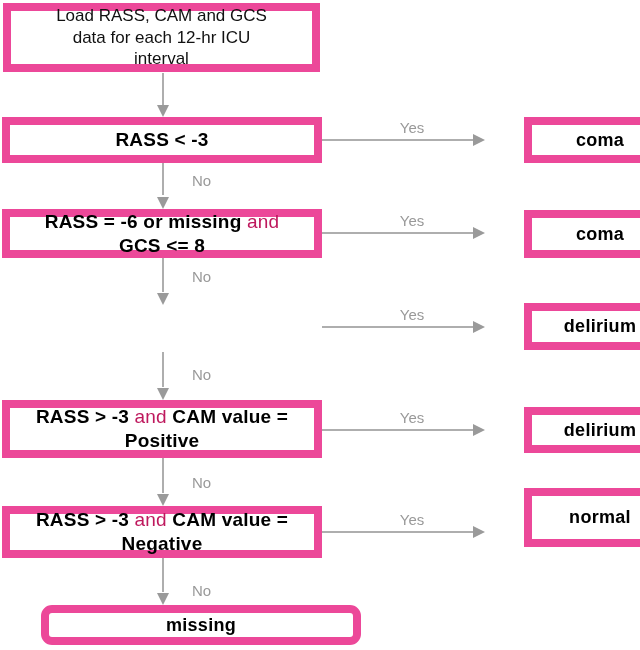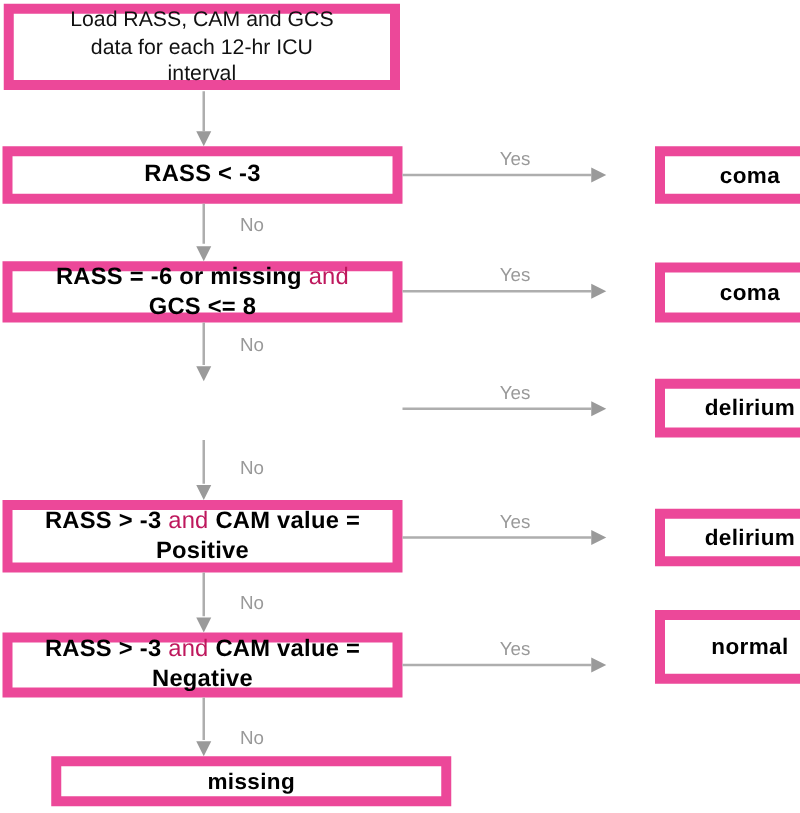--- a/index.html
+++ b/index.html
@@ -111,17 +111,17 @@
   <div class="harrow-head" style="left:473px;top:526px"></div>
   <div class="edge-label yes-label" style="top:511px">Yes</div>
   <div class="box box-right outcome" style="top:488px;height:59px;">
     <span>normal</span>
   </div>
 
   <div class="varrow" style="left:162px;top:558px;height:34px"></div>
   <div class="varrow-head" style="left:157px;top:593px"></div>
   <div class="edge-label no-label" style="top:582px">No</div>
 
-  <div class="box box-left outcome" style="top:605px;height:40px;">
+  <div class="box box-left outcome" style="top:605px;height:40px;border-radius:11px;">
     <span>missing</span>
   </div>
 
 </div>
 
 </body></html>

